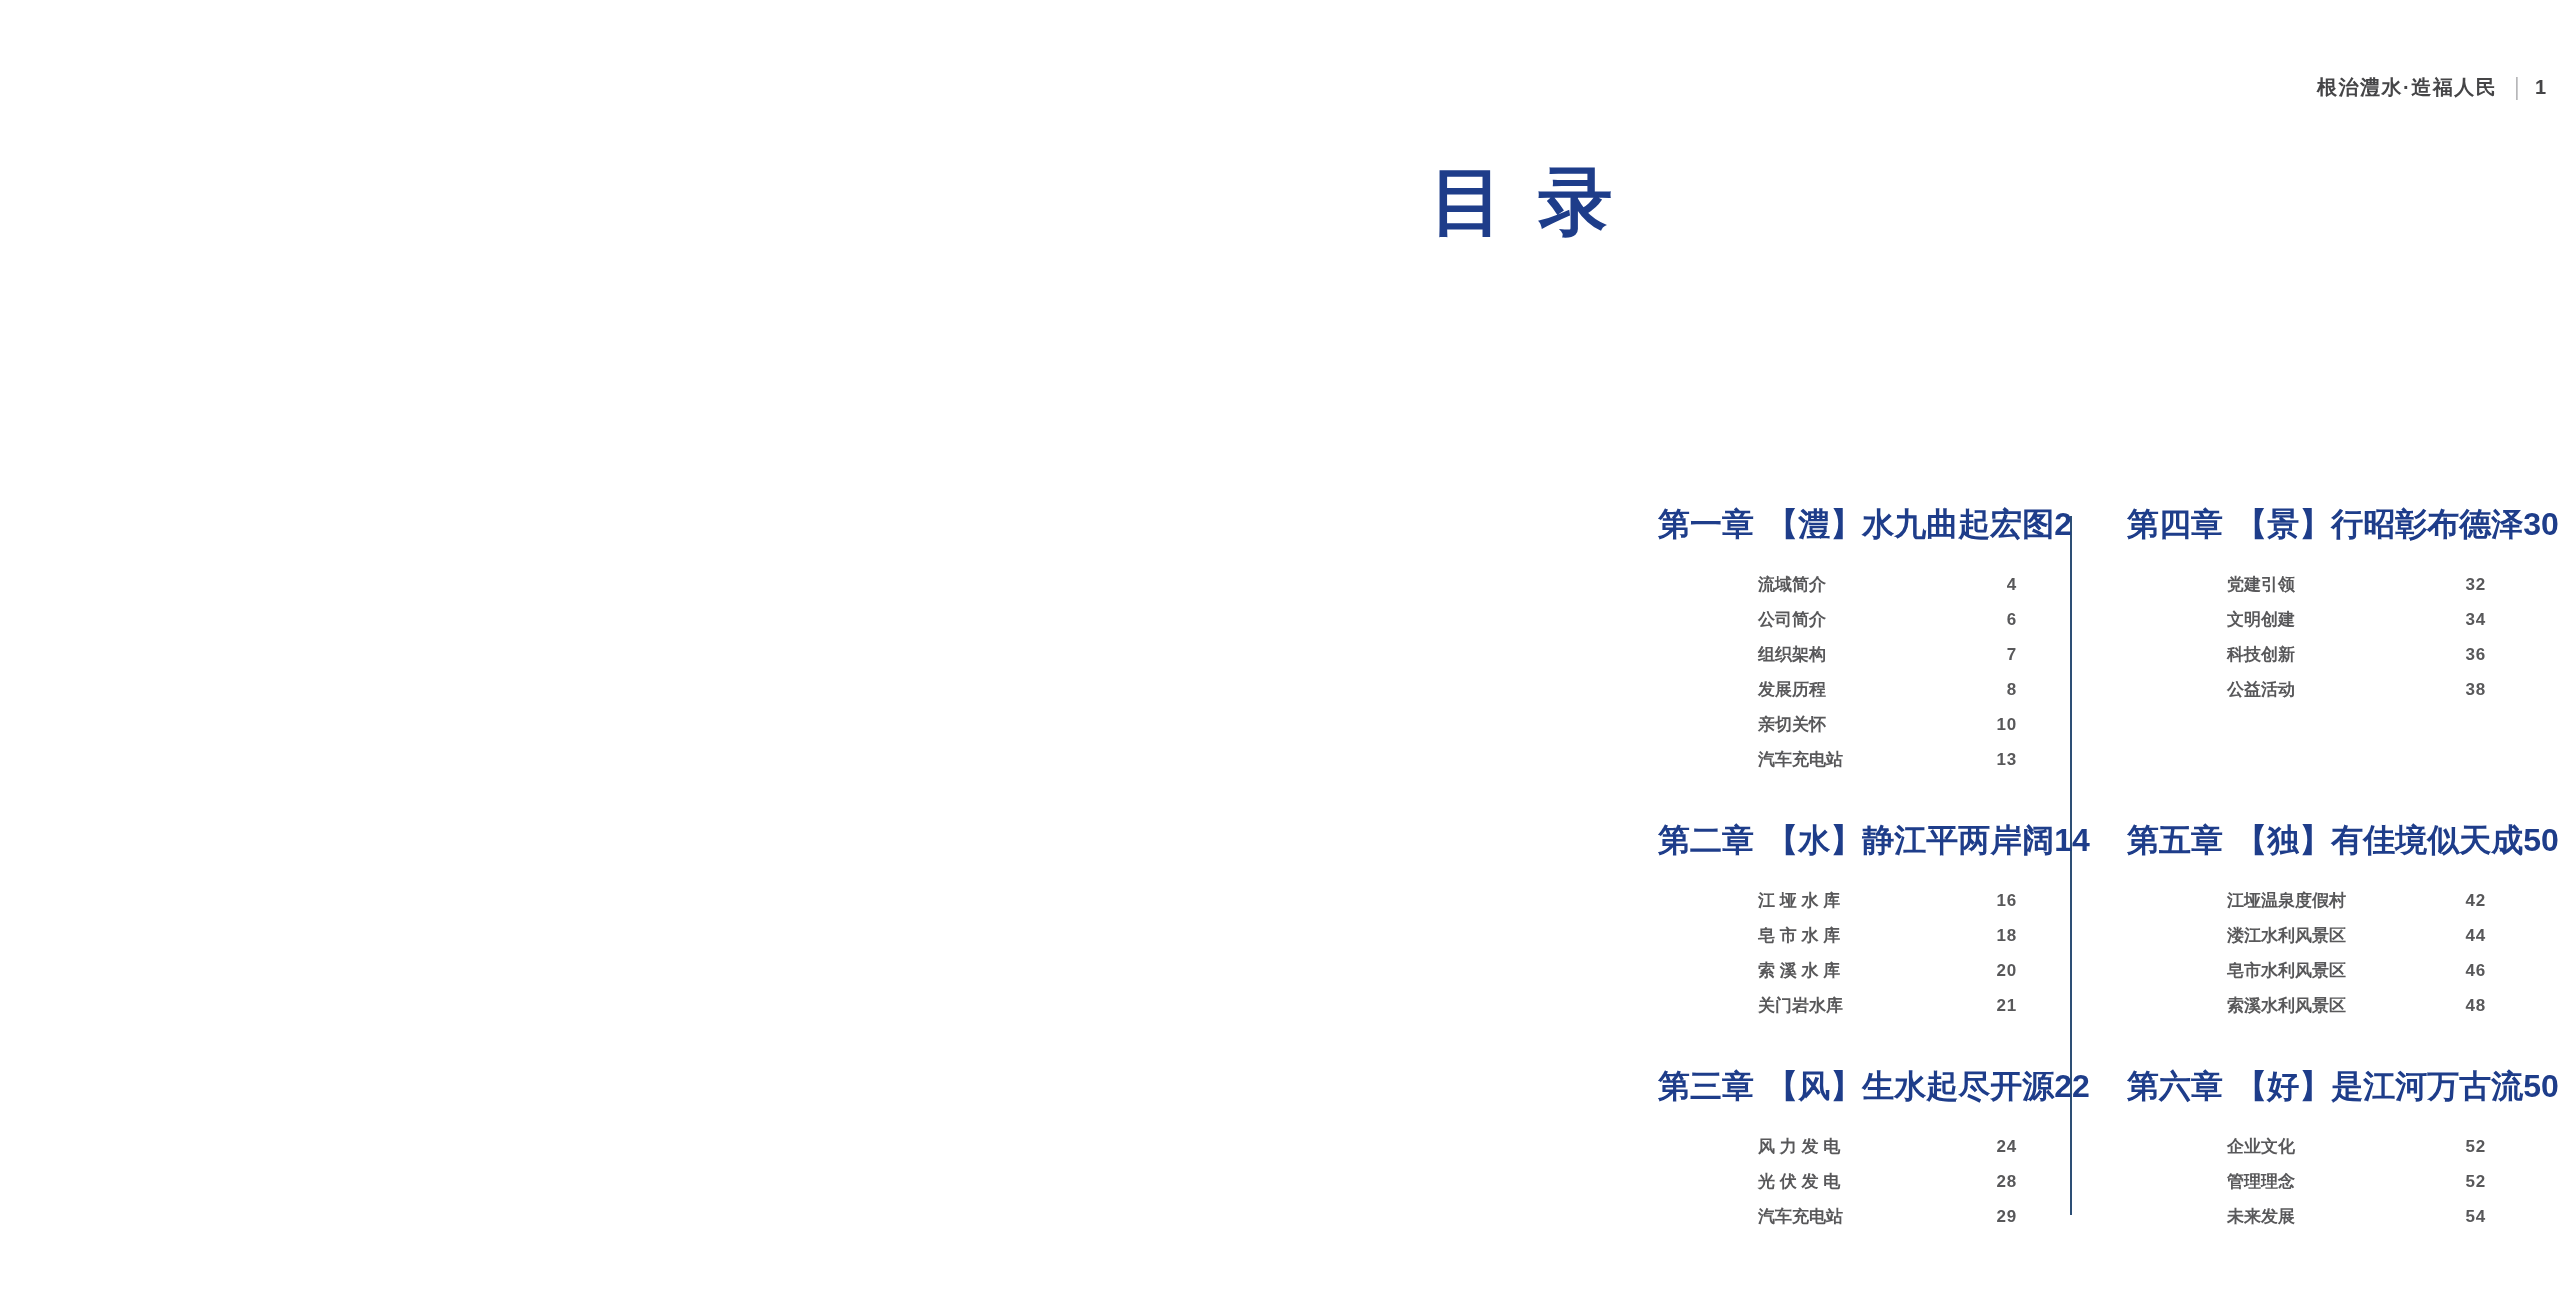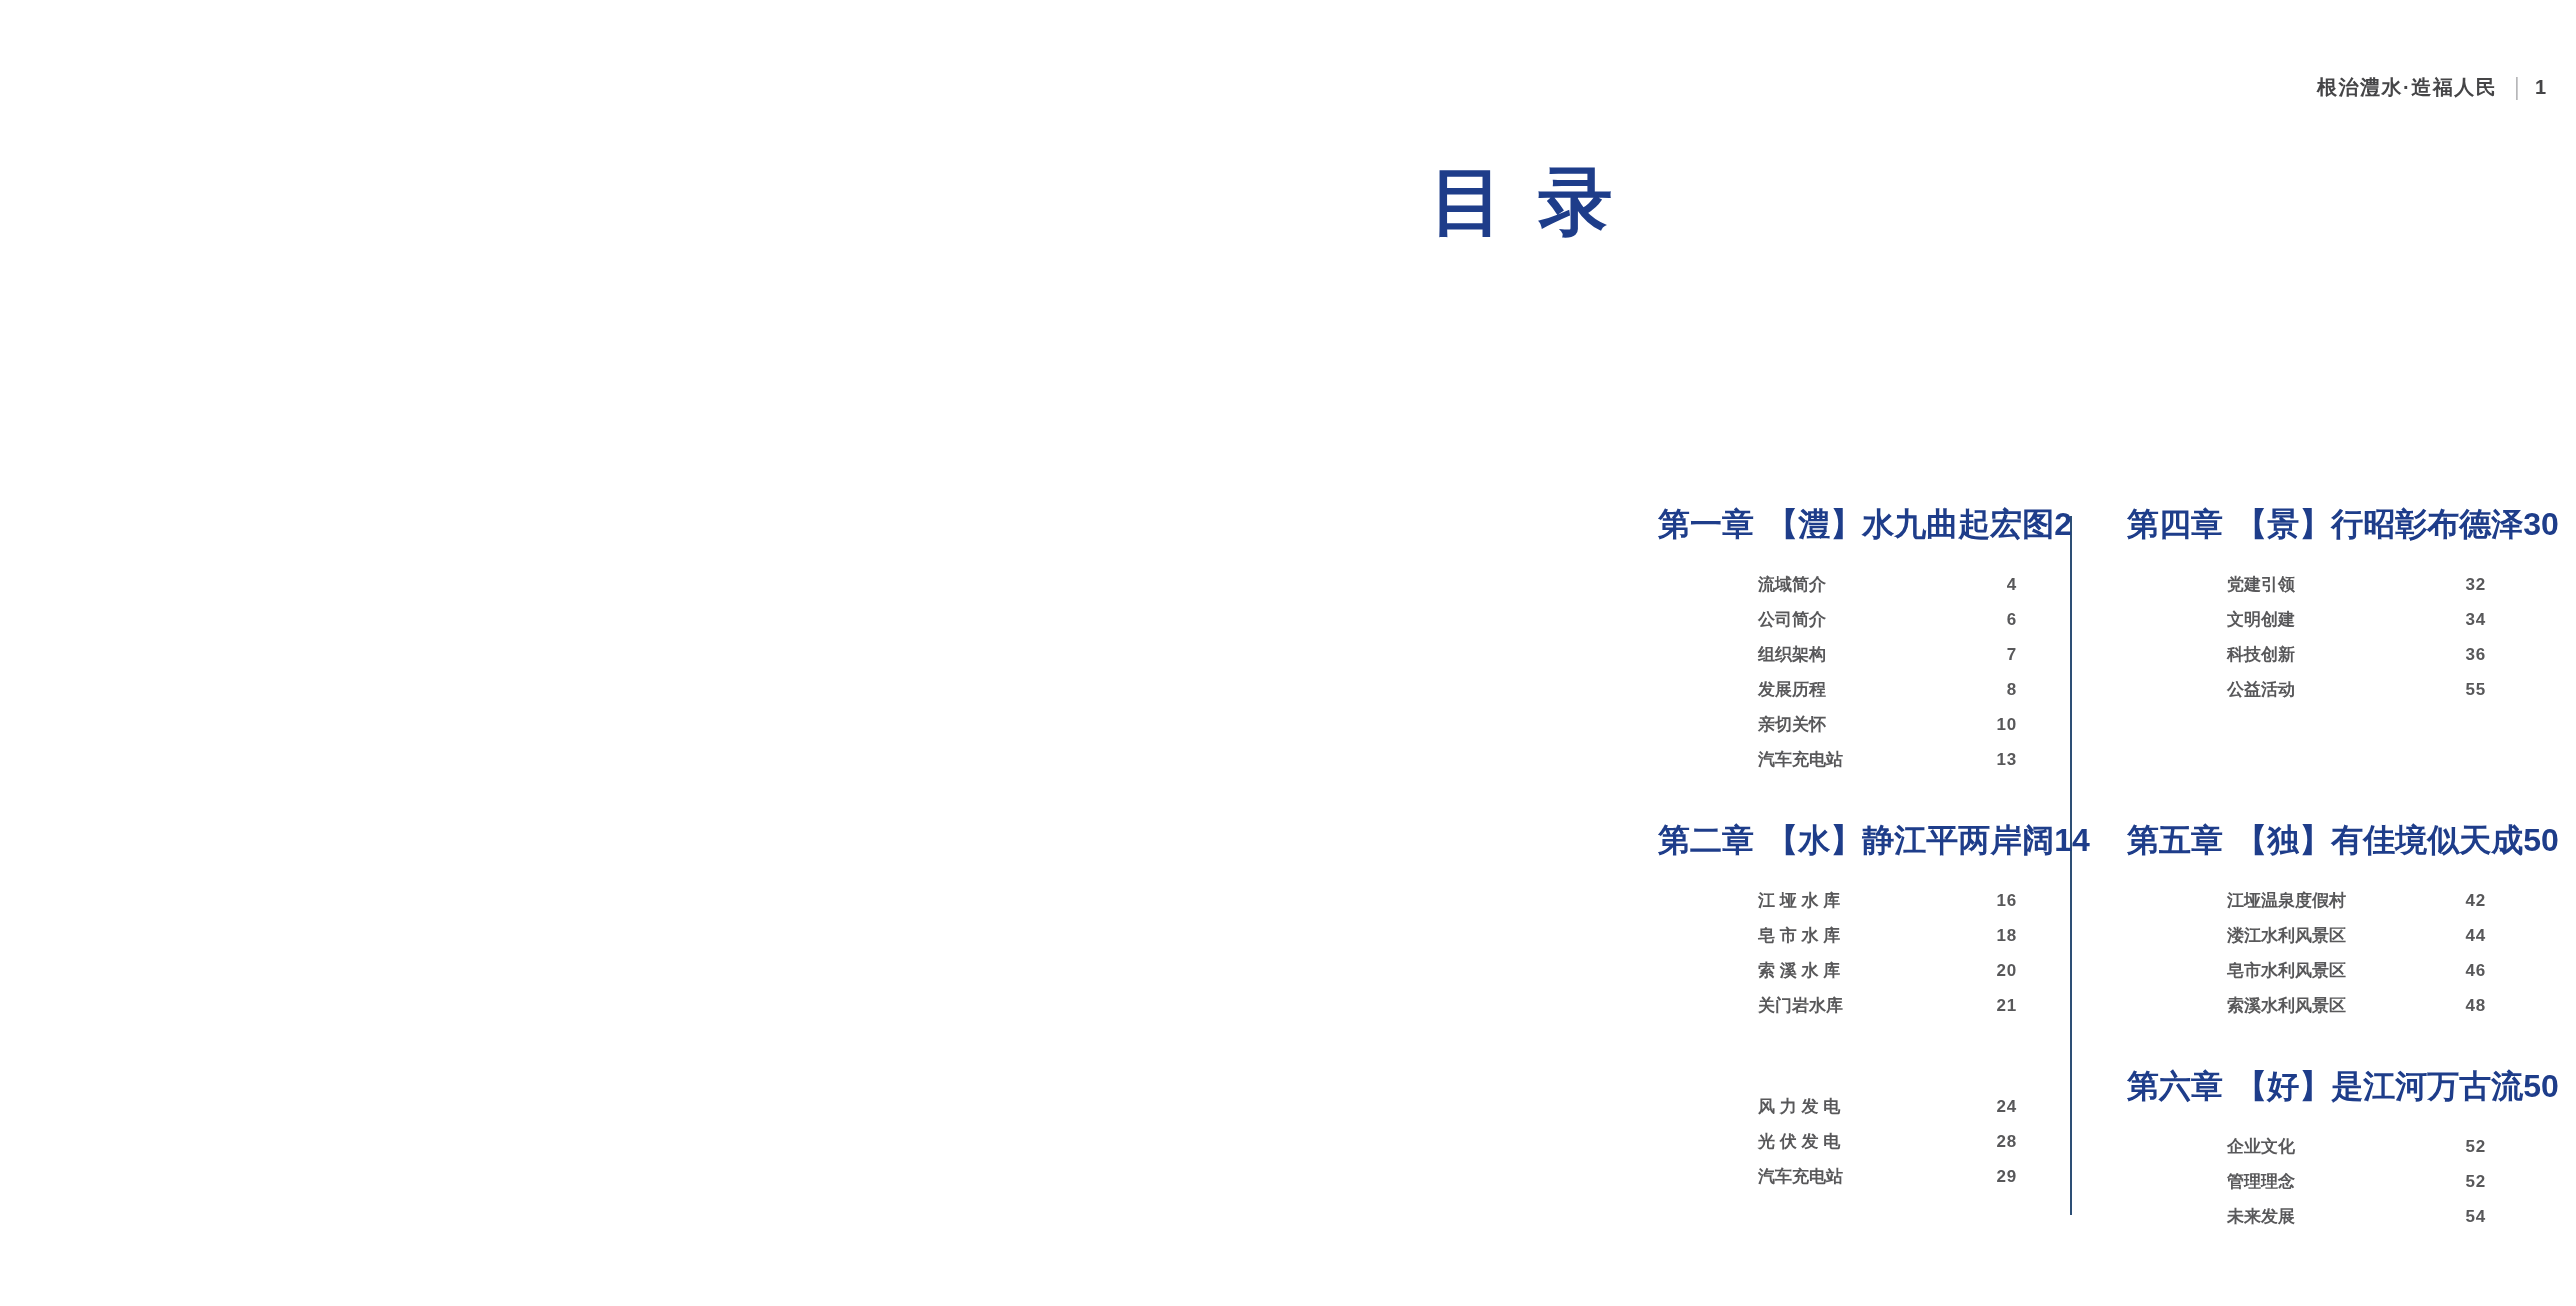--- a/index.html
+++ b/index.html
@@ -176,20 +176,25 @@
   </div>
 
   <div class="item">
     <span class="item-label">关门岩水库</span>
     <span class="item-page">21</span>
   </div>
 </div>
   </section>
 
   <section class="chapter">
+    <div class="chapter-heading">
+      <span class="ch-label">第三章</span>
+      <span class="ch-title">【风】生水起尽开源</span>
+      <span class="ch-page">22</span>
+    </div>
     <div class="items">
   <div class="item">
     <span class="item-label">风 力 发 电</span>
     <span class="item-page">24</span>
   </div>
 
   <div class="item">
     <span class="item-label">光 伏 发 电</span>
     <span class="item-page">28</span>
   </div>
@@ -219,21 +224,21 @@
     <span class="item-page">34</span>
   </div>
 
   <div class="item">
     <span class="item-label">科技创新</span>
     <span class="item-page">36</span>
   </div>
 
   <div class="item">
     <span class="item-label">公益活动</span>
-    <span class="item-page">55</span>
+    <span class="item-page">38</span>
   </div>
 </div>
   </section>
 
   <section class="chapter">
     <div class="chapter-heading">
       <span class="ch-label">第五章</span>
       <span class="ch-title">【独】有佳境似天成</span>
       <span class="ch-page">50</span>
     </div>

